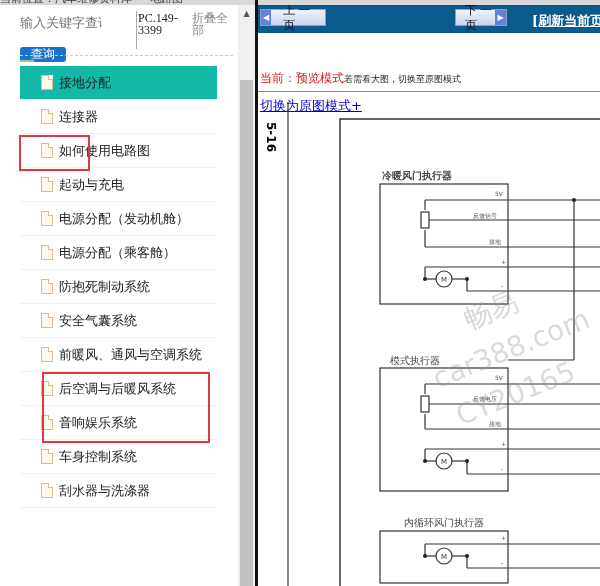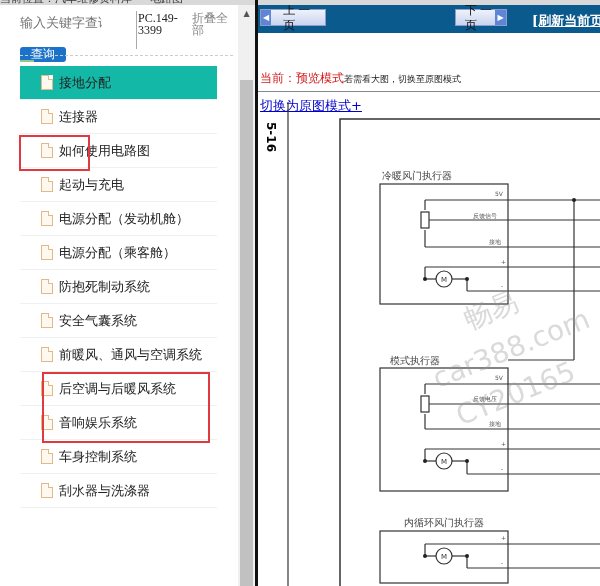--- a/index.html
+++ b/index.html
@@ -212,21 +212,21 @@
           <circle cx="209" cy="464" r="2"></circle>
       </g>
       <g font-size="7" fill="#333" text-anchor="middle" font-family="DejaVu Sans, sans-serif">
         <text x="186" y="190">M</text>
         <text x="186" y="372">M</text>
         <text x="186" y="467">M</text>
       </g>
     </svg>
     <div class="page-num">5-16</div>
 
-    <div class="box-title" style="left:124px;top:77px;">冷暖风门执行器</div>
+    <div class="box-title" style="left:124px;top:77px;font-weight:bold;">冷暖风门执行器</div>
     <div class="tiny" style="left:237px;top:98px;">5V</div>
     <div class="tiny" style="left:215px;top:120px;">反馈信号</div>
     <div class="tiny" style="left:231px;top:146px;">接地</div>
     <div class="tiny" style="left:243px;top:166px;">+</div>
     <div class="tiny" style="left:243px;top:190px;">-</div>
 
     <div class="box-title" style="left:132px;top:262px;">模式执行器</div>
     <div class="tiny" style="left:237px;top:282px;">5V</div>
     <div class="tiny" style="left:215px;top:303px;">反馈电压</div>
     <div class="tiny" style="left:231px;top:328px;">接地</div>

